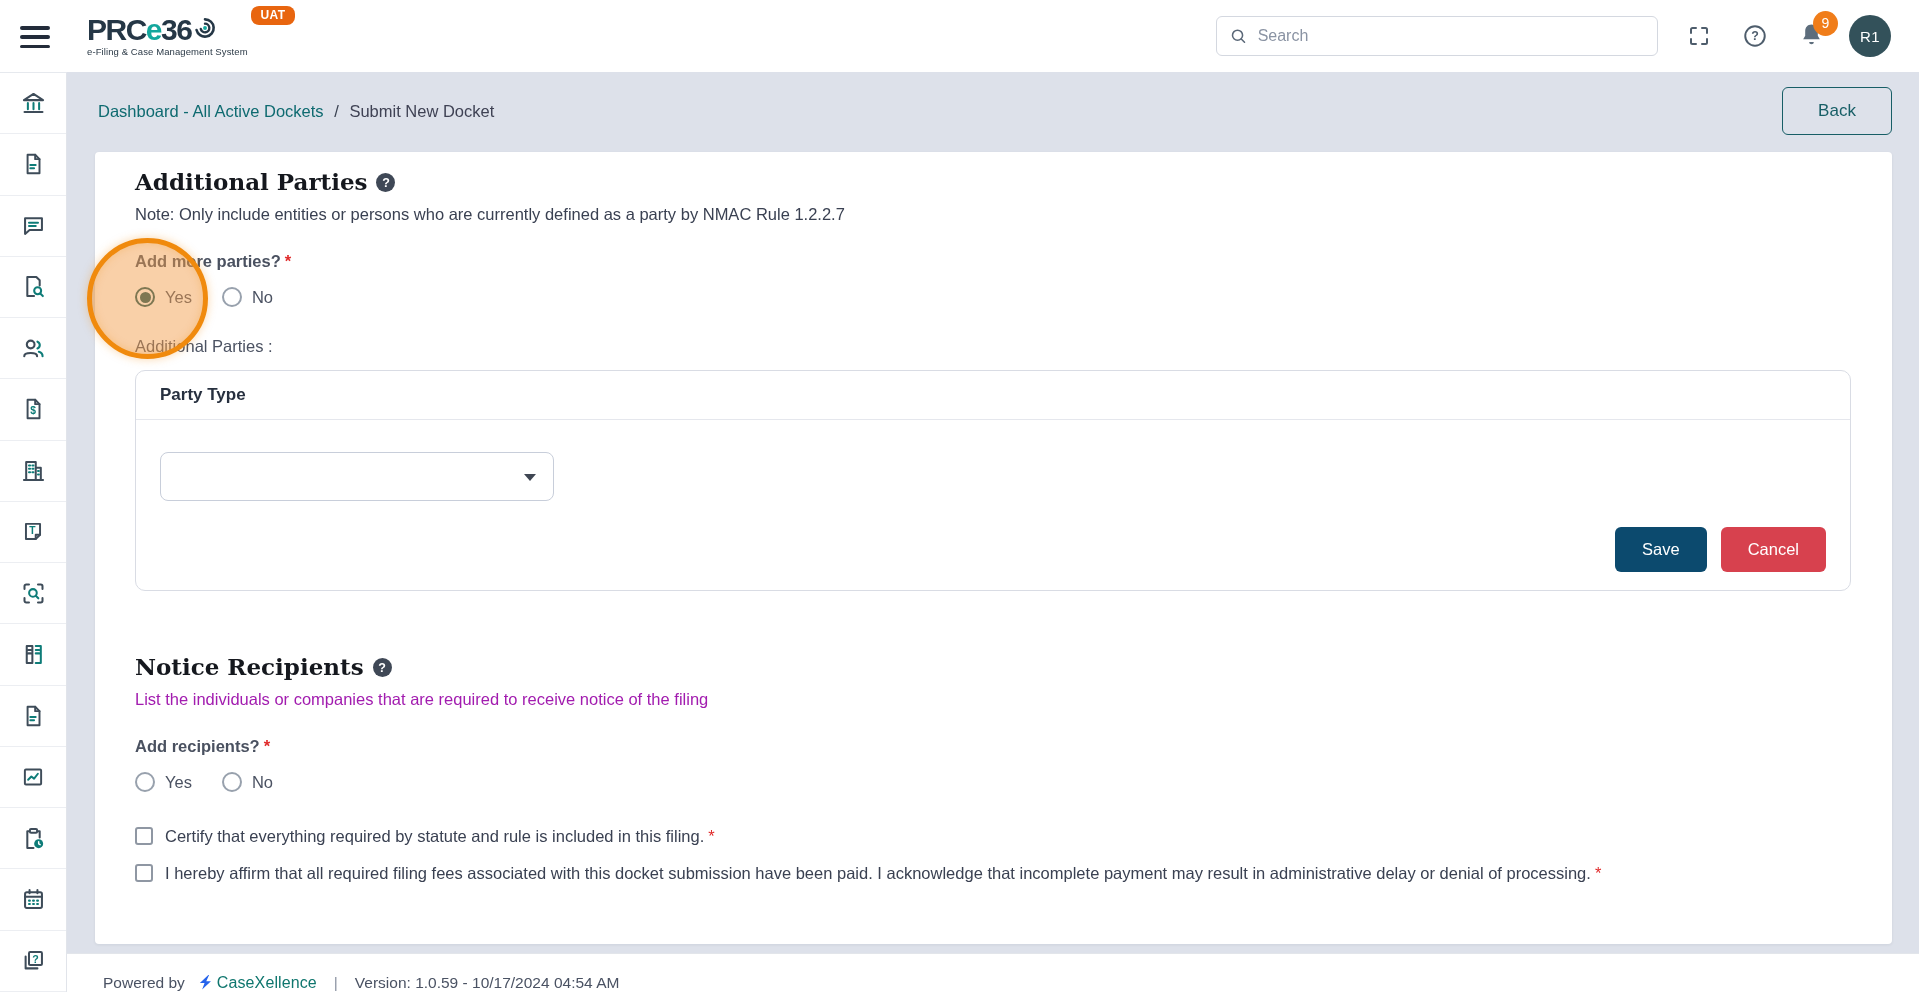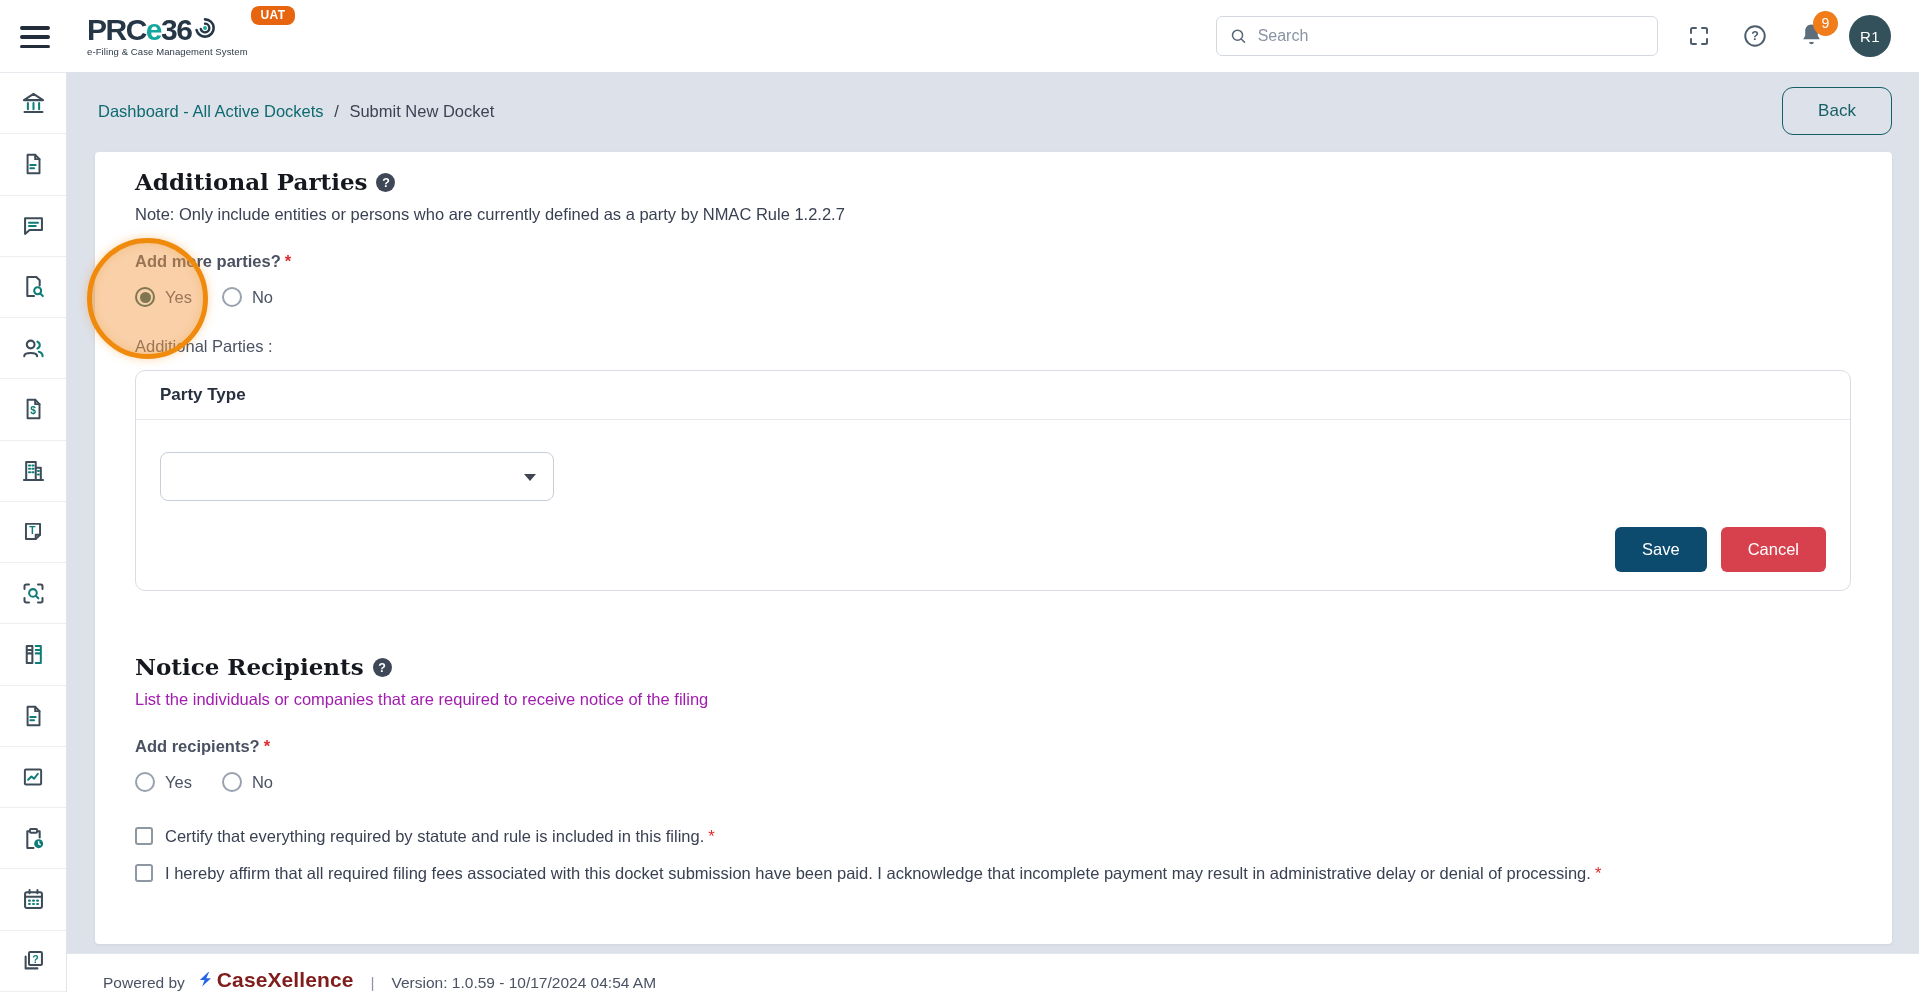--- a/index.html
+++ b/index.html
@@ -36,21 +36,21 @@
   .side-item svg .t { stroke:#0e7c78; }
   .side-item svg .tt { fill:#0e7c78; font-family:"Liberation Sans",sans-serif; }
   .main { flex:1; background:#dde1ea; display:flex; flex-direction:column; }
 
   
   .crumb-row { height:78px; display:flex; align-items:center; padding:0 27px 0 31px; }
   .crumb { font-size:16.5px; }
   .crumb a { color:#0e6a70; text-decoration:none; cursor:pointer; }
   .crumb .sep { color:#3b4252; margin:0 6px; }
   .crumb .current { color:#3f4254; }
-  .back-btn { margin-left:auto; width:110px; height:48px; border:1px solid #175e66; color:#175e66; background:transparent; border-radius:11px; font-size:17px; cursor:pointer; font-family:"Liberation Sans",sans-serif; }
+  .back-btn { margin-left:auto; width:110px; height:48px; border:1px solid #175e66; color:#175e66; background:transparent; border-radius:6px; font-size:17px; cursor:pointer; font-family:"Liberation Sans",sans-serif; }
 
   
   .content { flex:1; padding:2px 27px 9px 28px; display:flex; }
   .card { flex:1; background:#fff; border-radius:4px; box-shadow:0 1px 3px rgba(40,50,70,.08); padding:16px 41px 0 40px; position:relative; }
 
   .section-title { font-family:"DejaVu Serif", serif; font-weight:700; font-size:23px; color:#15181e; display:flex; align-items:center; gap:9px; }
   .help-dot { width:19px; height:19px; border-radius:50%; background:#3f4856; color:#fff; font-family:"Liberation Sans",sans-serif; font-size:12.5px; font-weight:700; display:inline-flex; align-items:center; justify-content:center; cursor:pointer; margin-top:2px; }
   .note { font-size:16.5px; color:#3a4152; margin-top:10px; }
   .q-label { font-size:16.5px; font-weight:700; color:#4a5160; margin-top:28px; }
   .q-label .req, .req { color:#e02a2a; margin-left:4px; }
@@ -80,21 +80,21 @@
   .cb-row + .cb-row { margin-top:16px; }
   .checkbox { width:18px; height:18px; border:2px solid #8f97a3; border-radius:3px; background:#fff; flex:0 0 auto; margin-top:1px; cursor:pointer; }
   .cb-label { font-size:16.5px; color:#3a4152; line-height:1.25; }
 
   
   .spotlight { position:absolute; left:-8px; top:86px; width:121px; height:121px; border-radius:50%; background:rgba(243,156,74,.48); border:5px solid #f08a0d; box-shadow:0 0 10px rgba(240,138,13,.35), inset 0 0 8px rgba(240,138,13,.25); pointer-events:none; z-index:5; }
 
   
   .footer { height:39px; background:#fff; border-top:1px solid #e2e5ea; display:flex; align-items:flex-end; padding-left:36px; gap:9px; font-size:15.5px; color:#4a5263; }
   .cx { display:flex; align-items:center; gap:4px; margin-left:4px; }
-  .cx-text { color:#7f1d1d; font-weight:700; font-size:21px; letter-spacing:.1px; }
+  .cx-text { color:#0f766e; font-weight:400; font-size:16px; letter-spacing:.1px; }
   .footer .pipe { color:#8b93a2; margin:0 8px; }
 </style>
 </head>
 <body>
 
 <div class="header">
   <div class="hamburger">
       <span></span>
       <span></span>
       <span></span>

